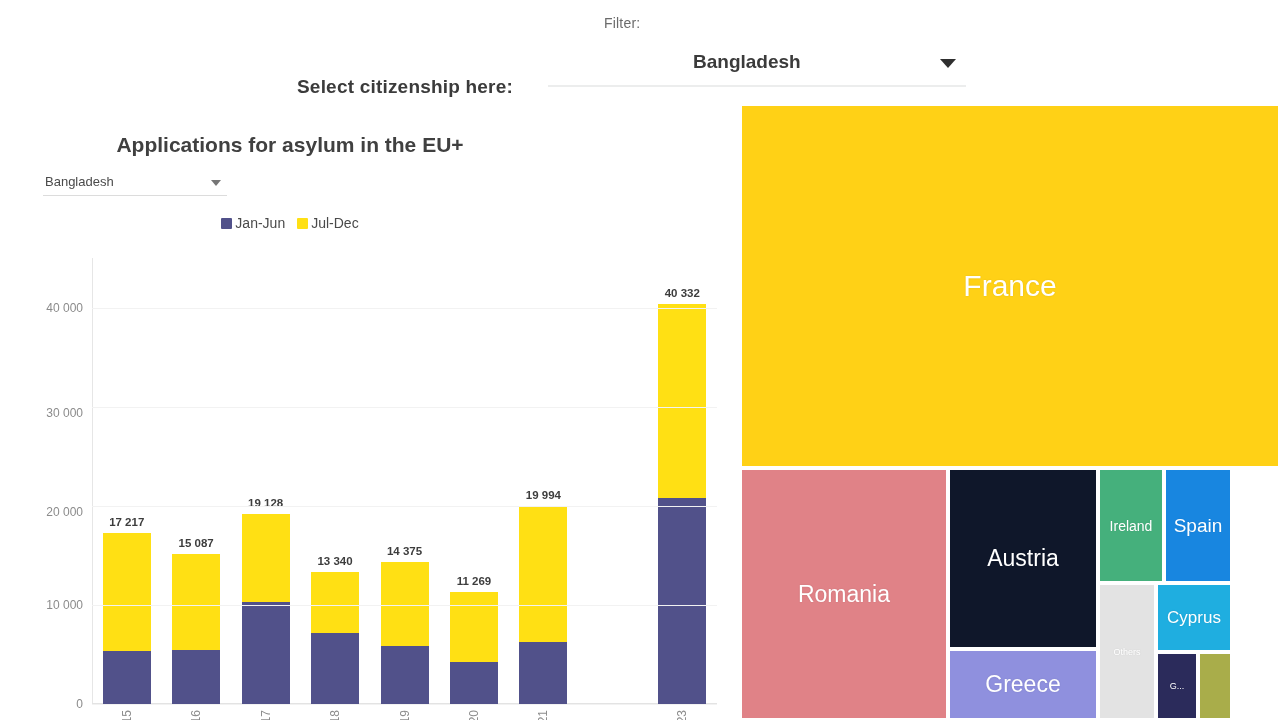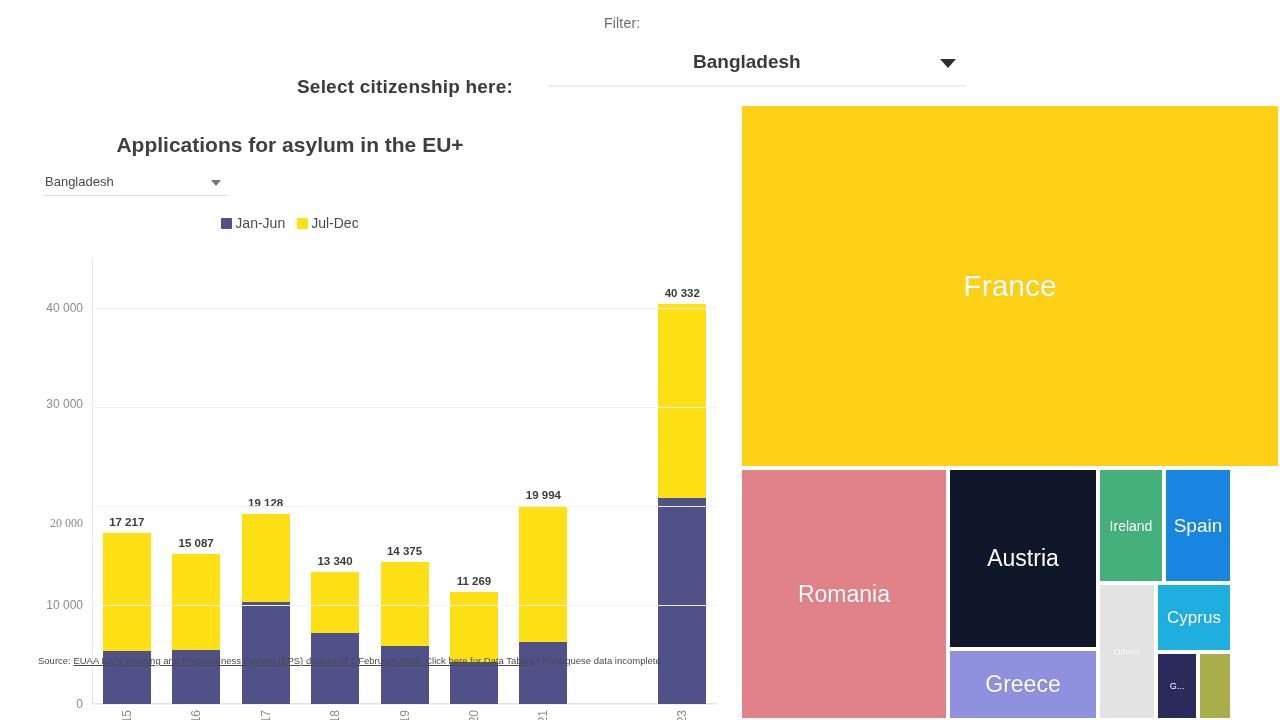--- a/index.html
+++ b/index.html
@@ -221,30 +221,27 @@
             <div class="seg seg-h2" style="height: 193.584px; bottom: 206.151px; background: rgb(255, 224, 20);"></div>
             <div class="bar-total" style="bottom: 404.735px;">40 332</div>
             <div class="xtick">2023</div>
           </div>
         </div>
     <div class="gridline" style="top: 446px;"></div>
         <div class="ytick" style="top: 446px;">0</div>
         <div class="gridline" style="top: 346.889px;"></div>
         <div class="ytick" style="top: 346.889px;">10 000</div>
         <div class="gridline" style="top: 247.778px;"></div>
-        <div class="ytick" style="top: 265px; font-family: Liberation Serif, serif;">20 000</div>
+        <div class="ytick" style="top: 254px;">20 000</div>
         <div class="gridline" style="top: 148.667px;"></div>
-        <div class="ytick" style="top: 146px; margin-left: 48px;">30 000</div>
+        <div class="ytick" style="top: 155px; margin-left: 48px;">30 000</div>
         <div class="gridline" style="top: 49.5556px;"></div>
         <div class="ytick" style="top: 49.5556px;">40 000</div>
       </div>
 
-    <div class="source">
-      <span>Source: </span><span class="lnk">EUAA Early Warning and Preparedness System (EPS) data as of 1 February 2024. Click here for Data Tables</span><span> • Portuguese data incomplete</span>
-    </div>
   </div>
 
   <div class="treemap" id="treemap">
       <div class="tile" style="left: 0px; width: 540px; background: rgb(255, 209, 22); top: 0px; height: 364px;">
         <span style="font-size: 30px;">France</span>
       </div>
       <div class="tile" style="left: 0px; width: 208px; background: rgb(224, 130, 135); top: 364px; height: 252px;">
         <span style="font-size: 23px;">Romania</span>
       </div>
       <div class="tile" style="left: 208px; width: 150px; background: #0f172a; top: 364px; height: 181px;">

